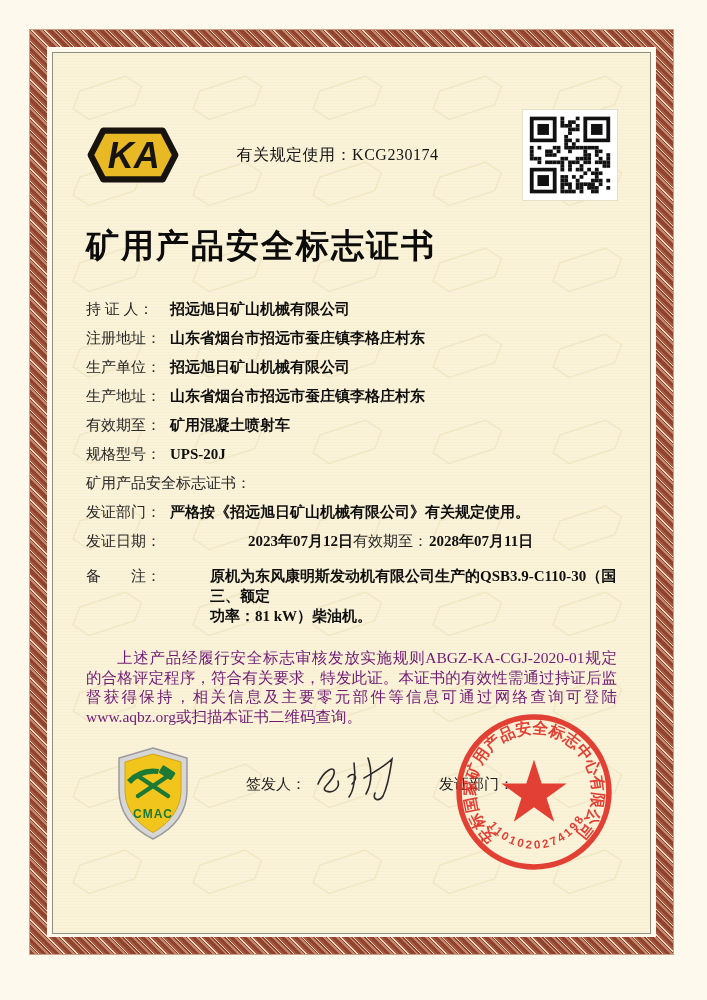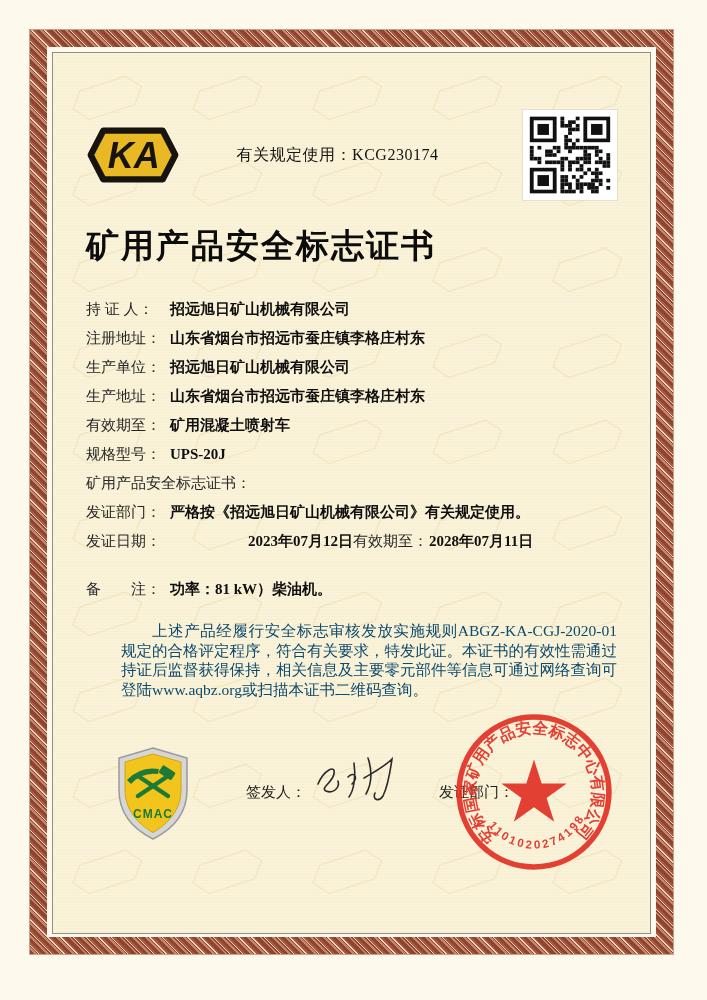--- a/index.html
+++ b/index.html
@@ -35,28 +35,28 @@
     letter-spacing:2px; color:#0c0c0c;
   }
   .fields { margin-top:30px; font-size:15px; }
   .row { display:flex; margin-bottom:9px; line-height:20px; }
   .label { min-width:84px; white-space:nowrap; color:#262626; }
   .value { color:#0f0f0f;font-weight:bold; }
   .row-std .value { margin-left:16px; letter-spacing:.5px; }
   .value-first { width:183px;text-align:right; }
   .label2 { min-width:76px; }
   .row-dates { margin-top:4px; }
-  .row-remark { margin-top:28px; }
+  .row-remark { margin-top:15px;gap:40px; }
   .row-remark .value div { line-height:20px; }
   .statement {
     margin-top:22px; font-size:15.5px; line-height:19.5px;
-    text-align:justify; text-indent:2em; color:#0c4a6e;margin-left:35px;
+    text-align:justify; text-indent:2em; color:#701a75;
   }
   .footer-item { position:absolute; }
-  .sign-row { left:194px; top:714px; display:flex; align-items:flex-end; font-size:15px; color:#1d1d1d; }
+  .sign-row { left:194px; top:714px; display:flex; align-items:center; font-size:15px; color:#1d1d1d; }
   .sign-row .sig { margin:-16px 6px 0 6px; }
   .dept-label { margin-left:26px; }
   .cmac { left:61px; top:694px; }
   .stamp { left:401px; top:659px; z-index:3; }
   .stamp-date {
     left:405px; top:727px; width:160px; text-align:center; z-index:4;
     font-size:15px; font-weight:bold; color:#33382f; letter-spacing:.5px;
   }
 </style>
 </head>
@@ -270,20 +270,21 @@
     <div class="row row-dates">
       <span class="label">发证日期：</span>
       <span class="value value-first">2023年07月12日</span>
       <span class="label label2">有效期至：</span>
       <span class="value">2028年07月11日</span>
     </div>
 
     <div class="row row-remark">
       <span class="label">备　　注：</span>
       <span class="value">
+        <div>原机为东风康明斯发动机有限公司生产的QSB3.9-C110-30（国三、额定</div>
         <div>功率：81 kW）柴油机。</div>
       </span>
     </div>
   </div>
 
   <div class="statement">上述产品经履行安全标志审核发放实施规则ABGZ-KA-CGJ-2020-01规定的合格评定程序，符合有关要求，特发此证。本证书的有效性需通过持证后监督获得保持，相关信息及主要零元部件等信息可通过网络查询可登陆www.aqbz.org或扫描本证书二维码查询。</div>
 
   <svg class="footer-item cmac" width="80" height="96" viewBox="0 0 80 96">
     <path d="M40,2 L74,12 V44 C74,67 60,83 40,93 C20,83 6,67 6,44 V12 Z" fill="#d6d6d6" stroke="#9a9a9a" stroke-width="1.5"></path>
     <path d="M40,8 L68,16 V44 C68,63 56,77.5 40,86.5 C24,77.5 12,63 12,44 V16 Z" fill="#f2c51d" stroke="#cfa516" stroke-width="1"></path>

